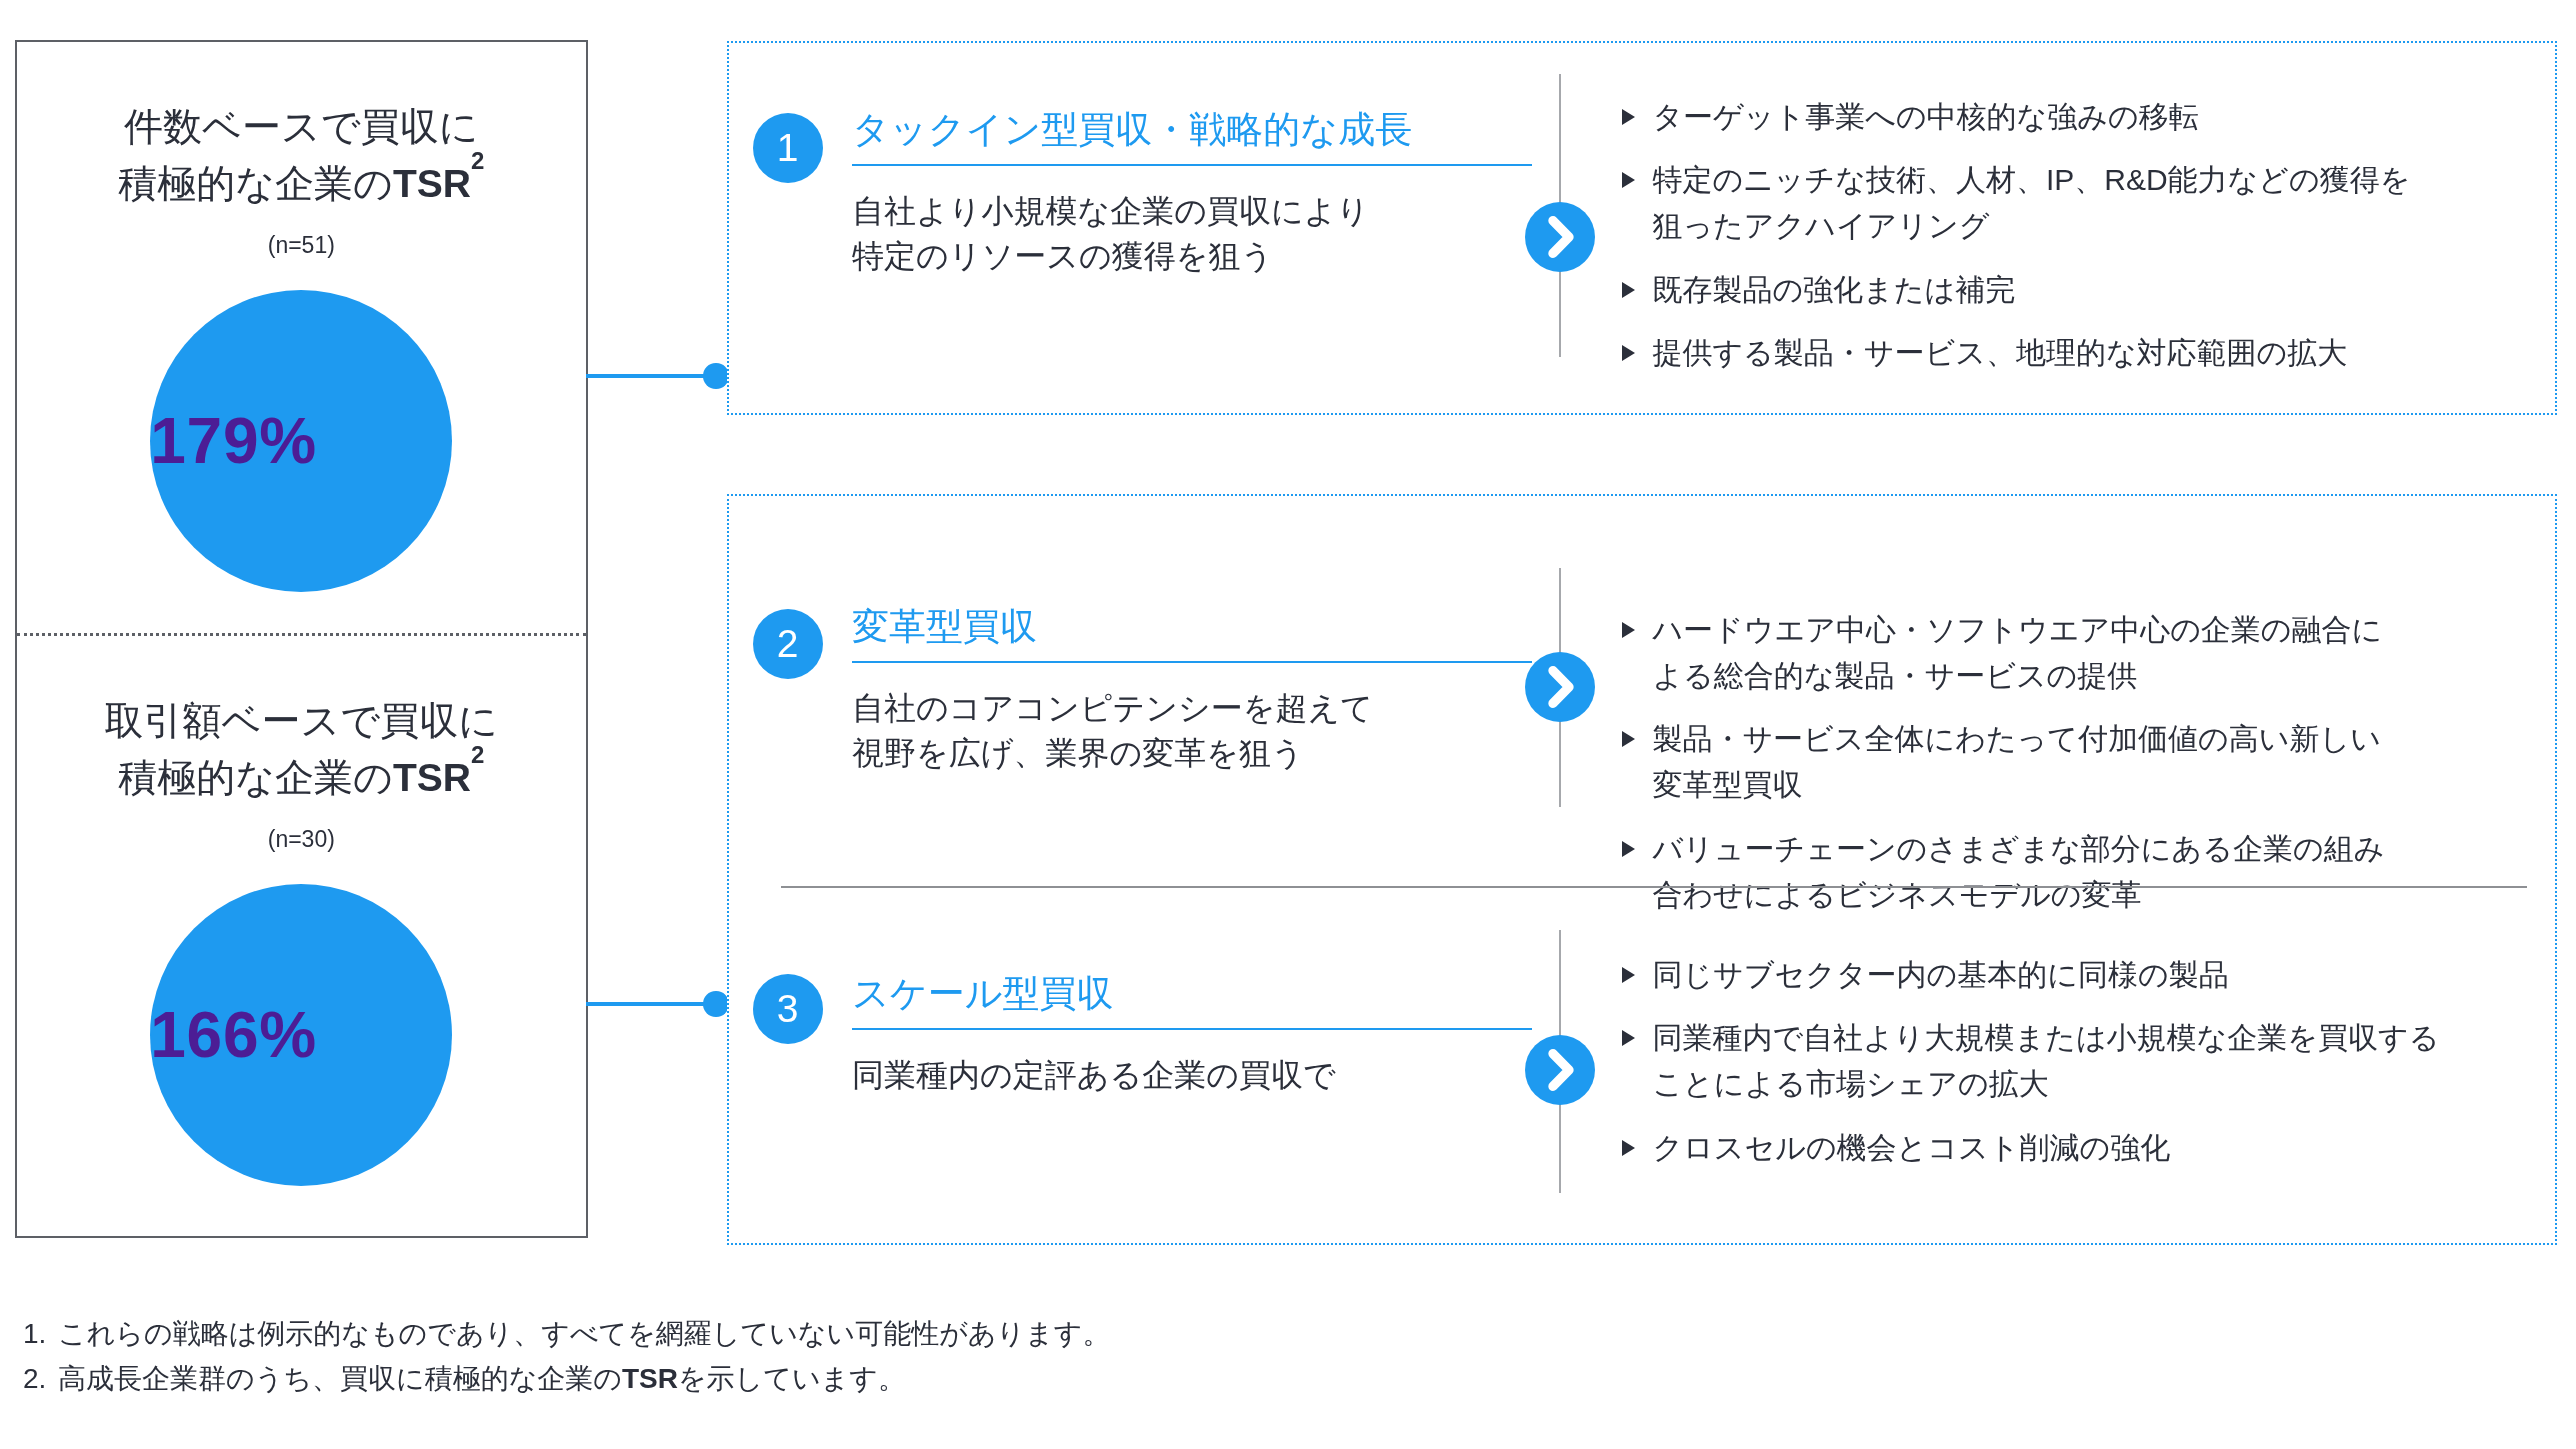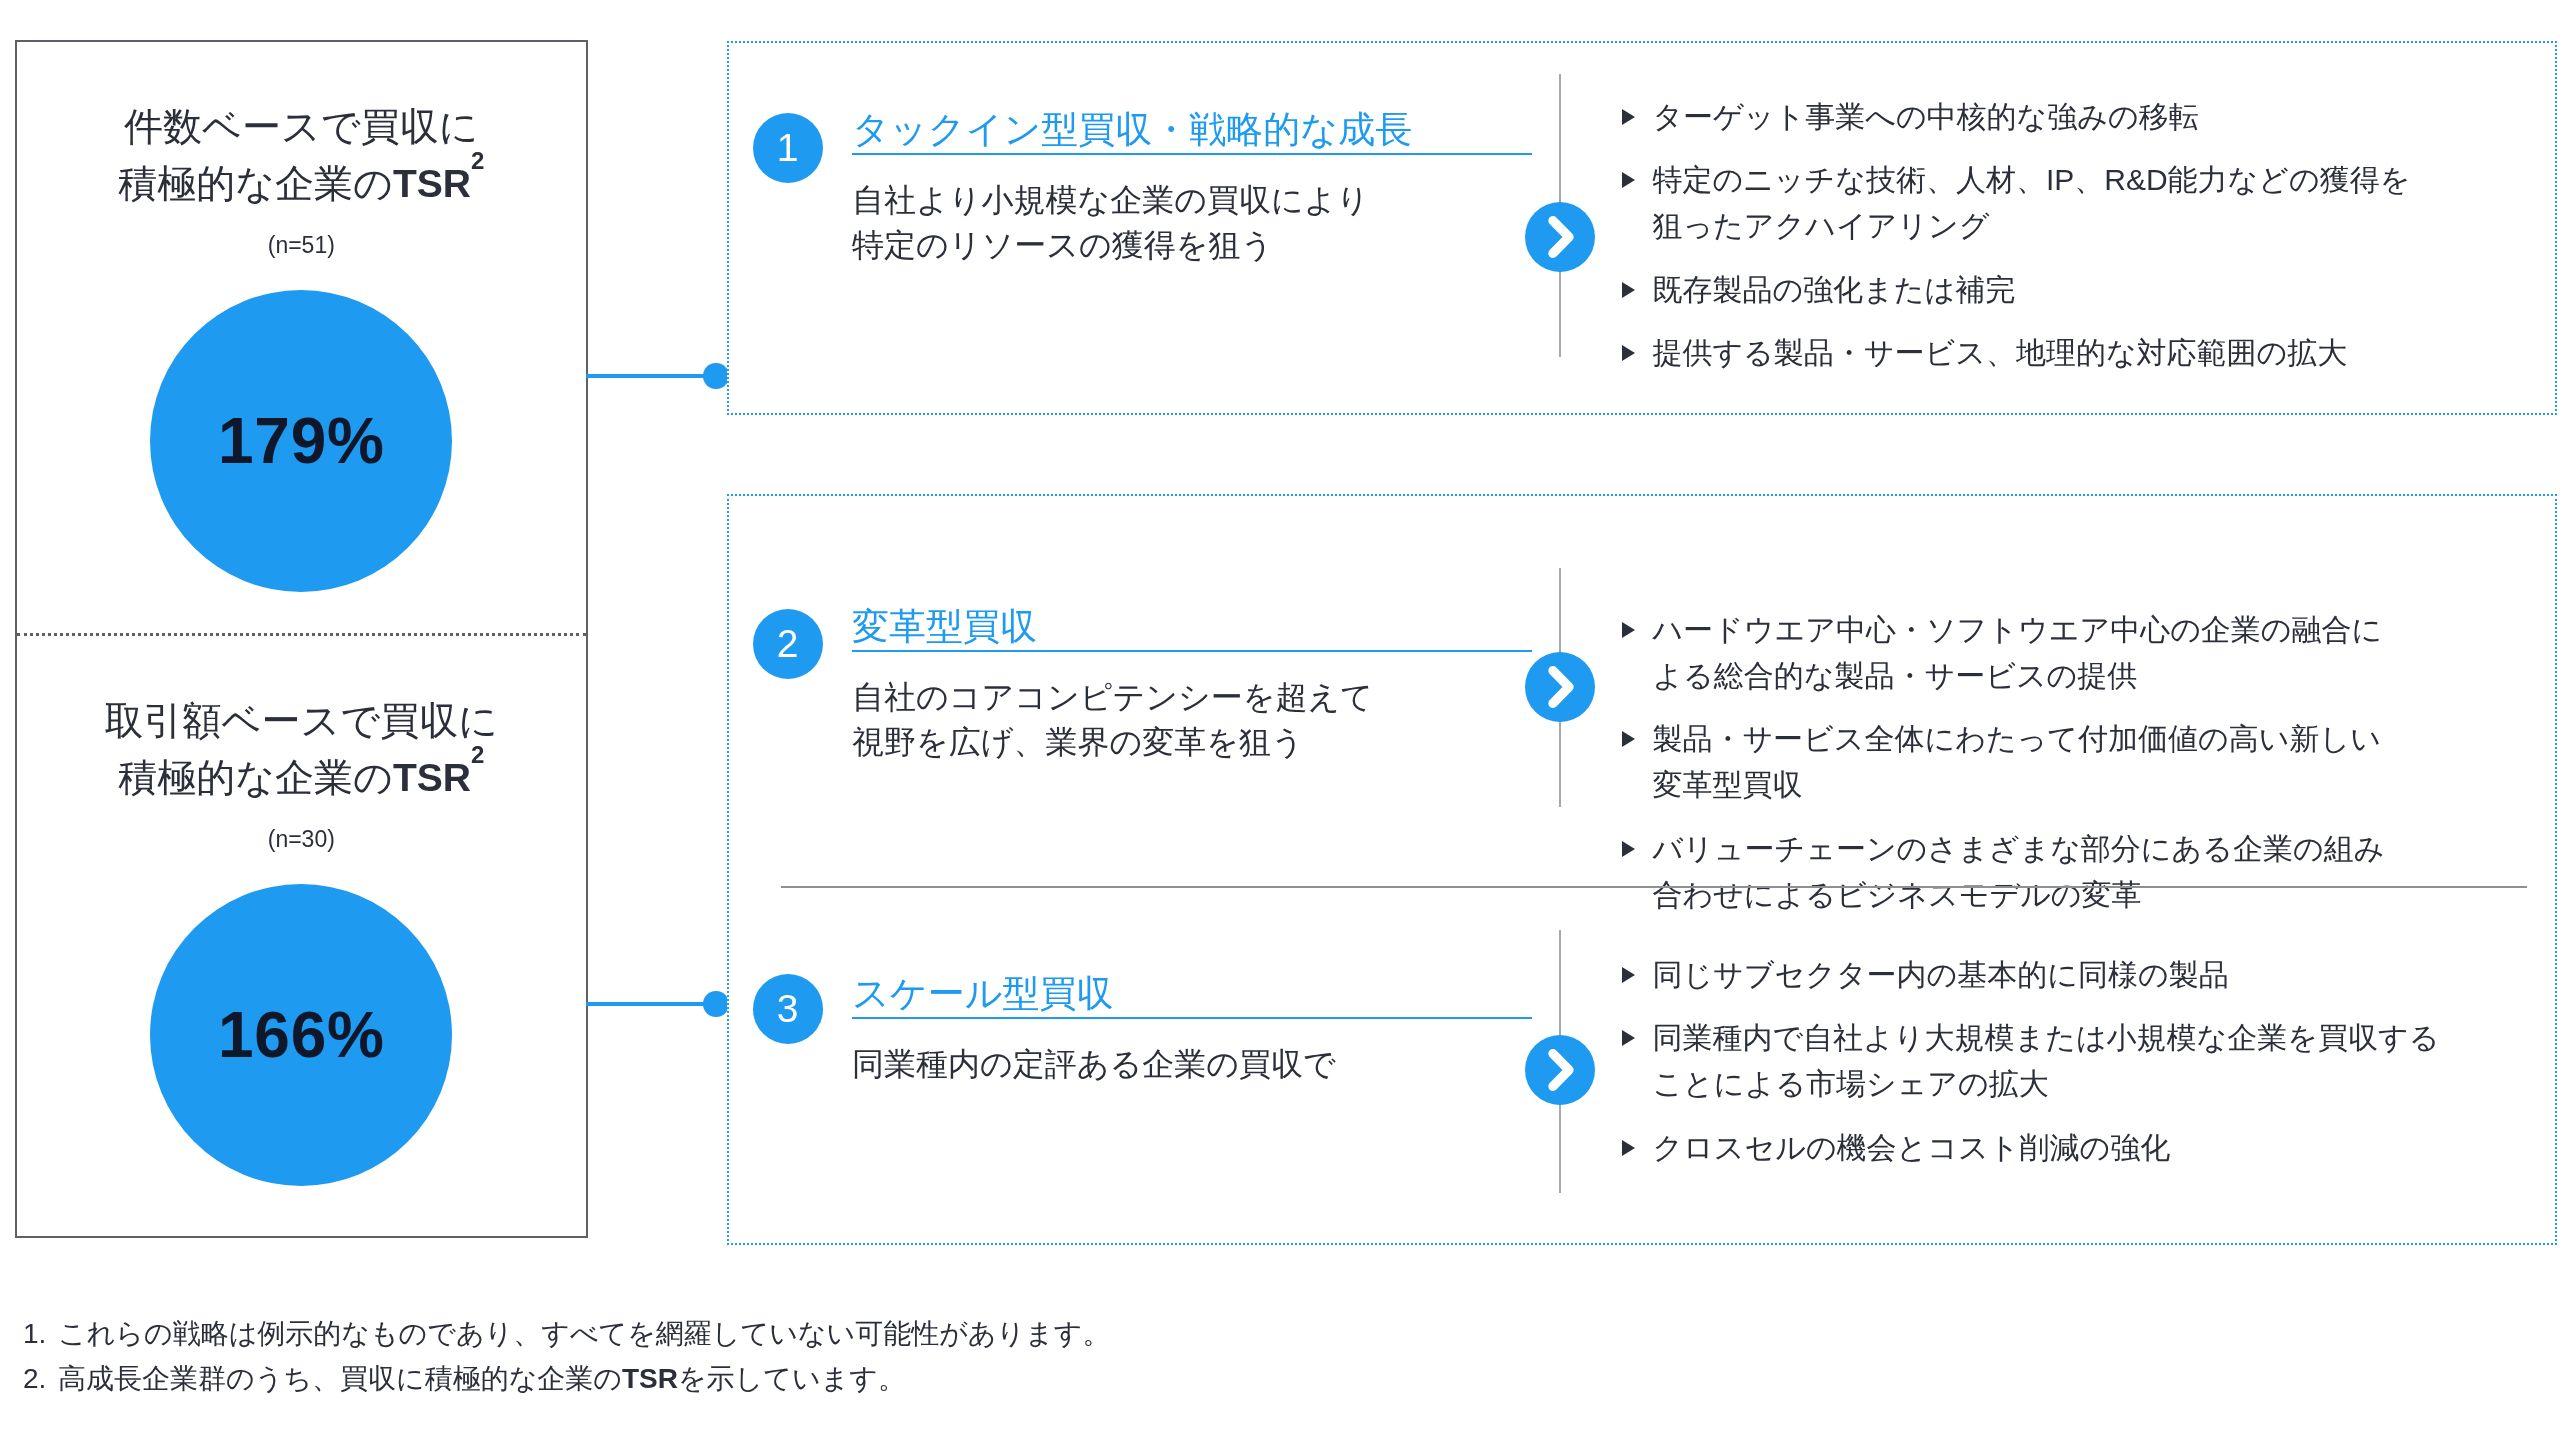--- a/index.html
+++ b/index.html
@@ -23,22 +23,22 @@
     border:2.7px solid var(--panel-border);box-sizing:border-box;background:#fff;
   }
   .stat{height:594px;text-align:center;padding-top:56px;box-sizing:border-box;}
   .stat.first{border-bottom:3.4px dotted var(--panel-border);}
   .stat-title{font-size:39px;line-height:1.47;font-weight:500;color:var(--dark);}
   .stat-title .acr{font-weight:700;}
   .stat-title sup{font-size:24px;position:relative;top:-14.8px;font-weight:700;}
   .stat-n{font-size:23px;margin-top:19px;color:var(--dark);}
   .stat-circle{
     width:302px;height:302px;border-radius:50%;background:var(--blue);
-    margin:31px auto 0;display:flex;align-items:center;justify-content:center;
-    color:#0f172a;font-size:64px;font-weight:600;letter-spacing:0.7px;
+    margin:31px auto 0;display:flex;align-items:center;justify-content:flex-start;
+    color:#4c1d95;font-size:64px;font-weight:600;letter-spacing:0.7px;
   }
 
   
   .connector{position:absolute;height:4px;background:var(--blue);}
   #c1{left:586px;top:374px;width:125px;}
   #c2{left:586px;top:1002px;width:125px;}
   .cdot{position:absolute;width:25.5px;height:25.5px;border-radius:50%;background:var(--blue);}
   #c1d{left:703px;top:363px;}
   #c2d{left:703px;top:991px;}
 
@@ -63,21 +63,21 @@
   #s1 .badge{margin-top:70px;}
   #s2 .badge{margin-top:113px;}
   #s3 .badge{margin-top:90px;}
 
   .text-col{flex:0 0 680px;width:680px;}
   #s1 .text-col{margin-top:65px;}
   #s2 .text-col{margin-top:109px;}
   #s3 .text-col{margin-top:88px;}
   .s-title{
     color:var(--blue);font-size:37px;font-weight:500;line-height:1.18;
-    padding-bottom:1px;border-bottom:2.7px solid var(--blue);
+    padding-bottom:12px;border-bottom:2.7px solid var(--blue);
   }
   .s-desc{margin-top:23px;font-size:32px;line-height:1.42;color:var(--dark);}
 
   .divider-col{flex:0 0 90px;width:90px;position:relative;align-self:stretch;}
   .vline{position:absolute;left:27px;width:2px;background:var(--vline);}
   #s1 .vline{top:31px;height:283px;}
   #s2 .vline{top:72px;height:239px;}
   #s3 .vline{top:46px;height:263px;}
   .chev{
     position:absolute;left:-7.4px;width:70px;height:70px;border-radius:50%;

